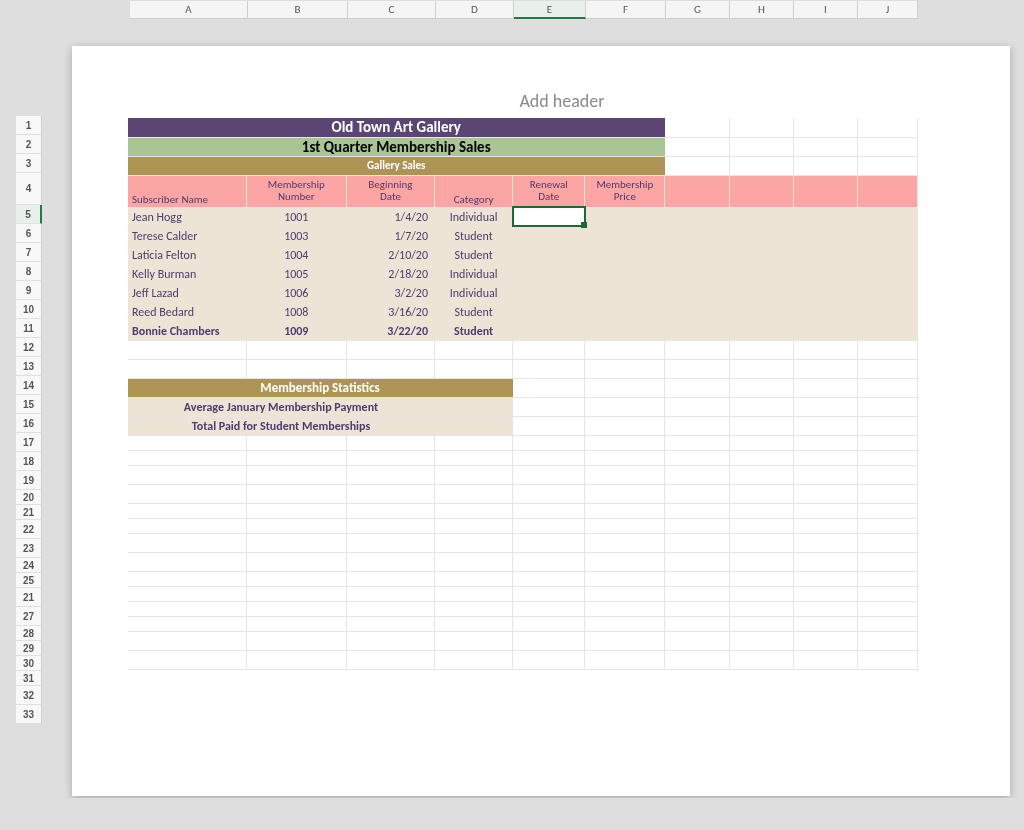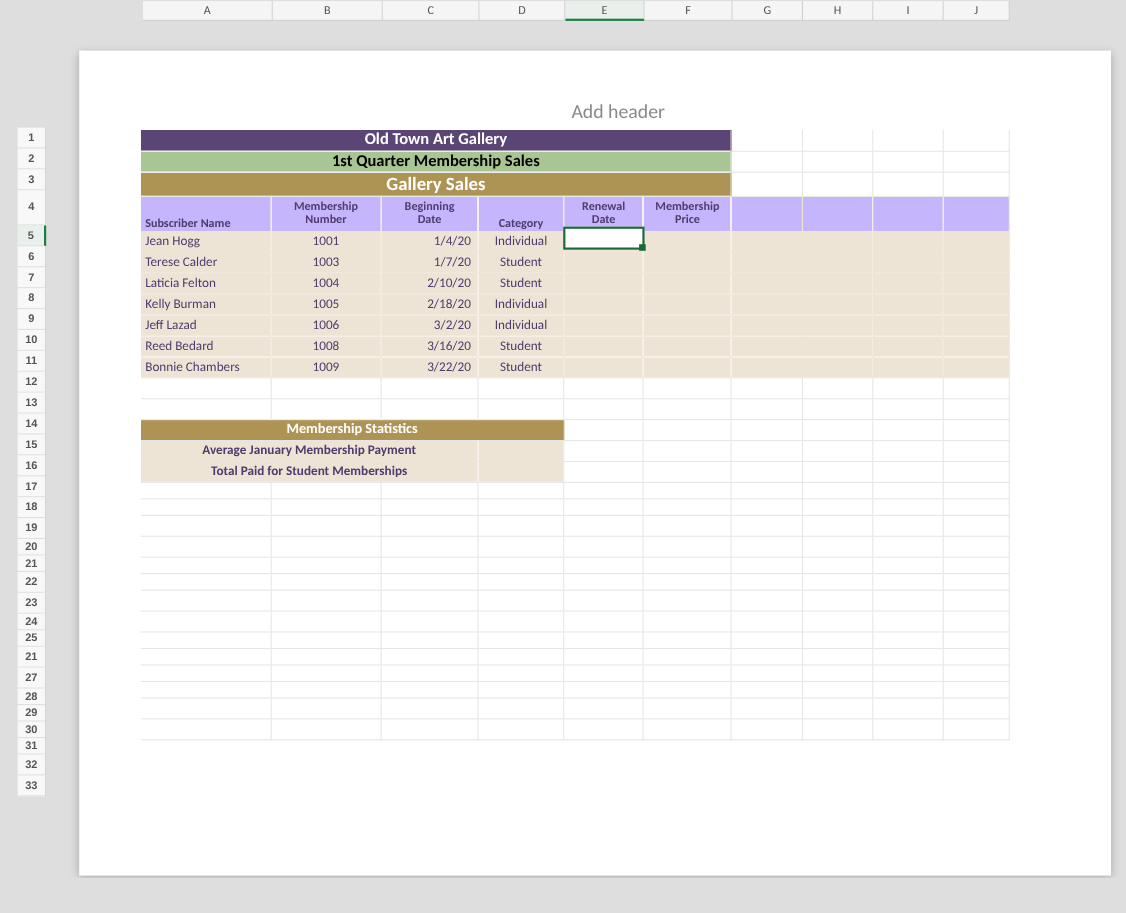--- a/index.html
+++ b/index.html
@@ -137,49 +137,49 @@
       font-weight: bold;
       text-align: center;
       font-size: 15px;
       border-right-color: #a9c593;
     }
     td.band-tan {
       background: #ae9454;
       color: #fff;
       font-weight: bold;
       text-align: center;
-      font-size: 17px;
+      font-size: 11px;
       border-right-color: #ae9454;
     }
 
     
     tr.thead td {
-      background: #c4b5fd;
+      background: #fca5a5;
       color: #4f3b6e;
-      font-weight: bold;
+      font-weight: normal;
       font-size: 11px;
       line-height: 1.1;
       vertical-align: middle;
       text-align: center;
       white-space: normal;
       border-right-color: #eee4d5;
     }
     tr.thead td.first { text-align: left; }
     tr.data td {
       background: #eee4d5;
       color: #4f3b6e;
       border-right-color: #eee4d5;
       border-bottom-color: #eee4d5;
       font-size: 12px;
     }
     tr.data td.first { text-align: left; }
     tr.data td.num { text-align: center; }
     tr.data td.date { text-align: right; padding-right: 6px; }
     tr.data td.cat { text-align: center; }
-    tr.data-last td { border-bottom: 1px solid #e6e6e6; }
+    tr.data-last td { border-bottom: 1px solid #e6e6e6; font-weight: bold; }
 
     
     td.stats-row {
       background: #eee4d5;
       color: #4f3b6e;
       font-weight: bold;
       text-align: center;
       border-right-color: #eee4d5;
     }
     td.stats-val { background: #eee4d5; border-right: 1px solid #e6e6e6; }

